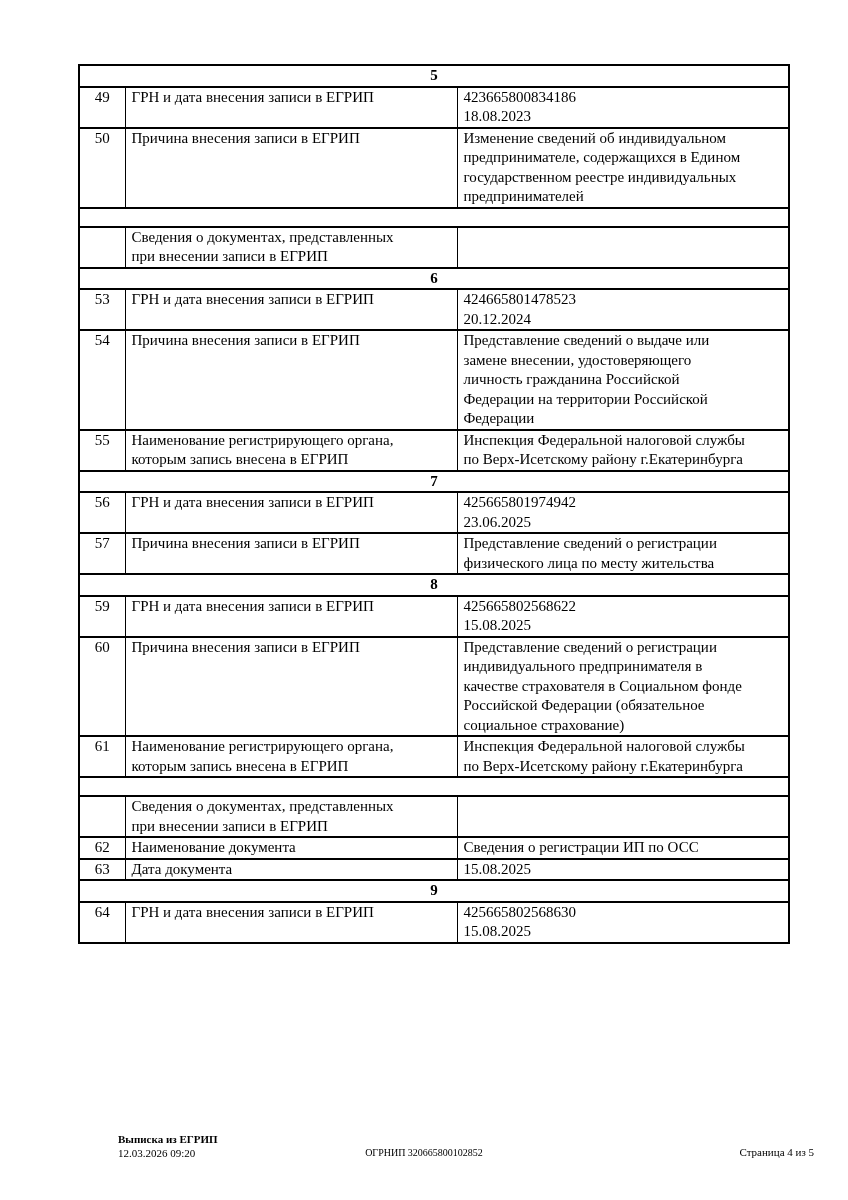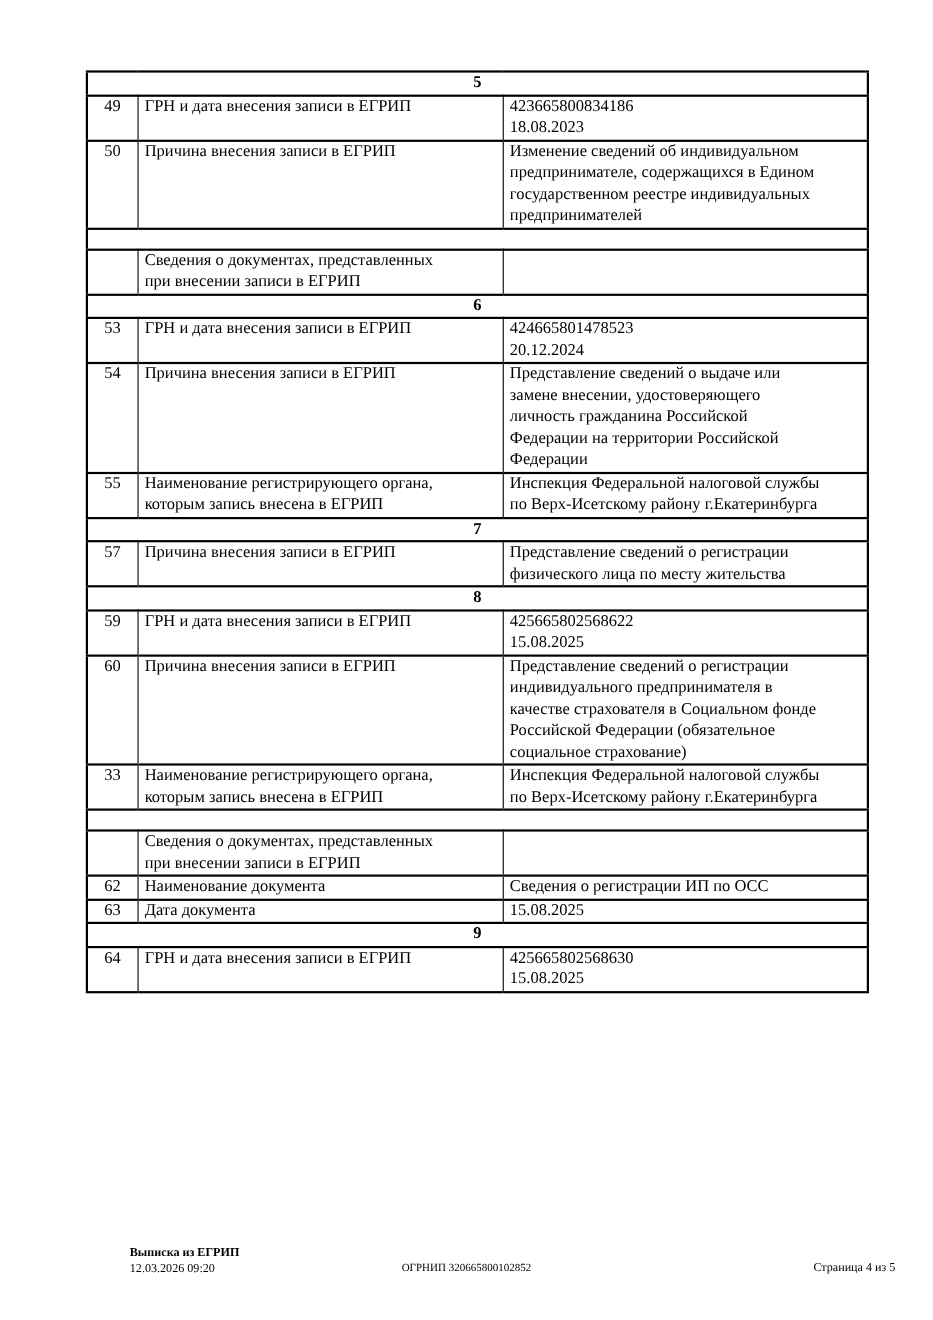--- a/index.html
+++ b/index.html
@@ -138,20 +138,26 @@
           <td class="num">55</td>
           <td class="label">Наименование регистрирующего органа,
 которым запись внесена в ЕГРИП</td>
           <td class="value">Инспекция Федеральной налоговой службы
 по Верх-Исетскому району г.Екатеринбурга</td>
         </tr>
         <tr>
           <td colspan="3" class="section">7</td>
         </tr>
         <tr>
+          <td class="num">56</td>
+          <td class="label">ГРН и дата внесения записи в ЕГРИП</td>
+          <td class="value">425665801974942
+23.06.2025</td>
+        </tr>
+        <tr>
           <td class="num">57</td>
           <td class="label">Причина внесения записи в ЕГРИП</td>
           <td class="value">Представление сведений о регистрации
 физического лица по месту жительства</td>
         </tr>
         <tr>
           <td colspan="3" class="section">8</td>
         </tr>
         <tr>
           <td class="num">59</td>
@@ -162,21 +168,21 @@
         <tr>
           <td class="num">60</td>
           <td class="label">Причина внесения записи в ЕГРИП</td>
           <td class="value">Представление сведений о регистрации
 индивидуального предпринимателя в
 качестве страхователя в Социальном фонде
 Российской Федерации (обязательное
 социальное страхование)</td>
         </tr>
         <tr>
-          <td class="num">33</td>
+          <td class="num">61</td>
           <td class="label">Наименование регистрирующего органа,
 которым запись внесена в ЕГРИП</td>
           <td class="value">Инспекция Федеральной налоговой службы
 по Верх-Исетскому району г.Екатеринбурга</td>
         </tr>
         <tr>
           <td colspan="3" class="spacer"></td>
         </tr>
         <tr>
           <td class="num"></td>

